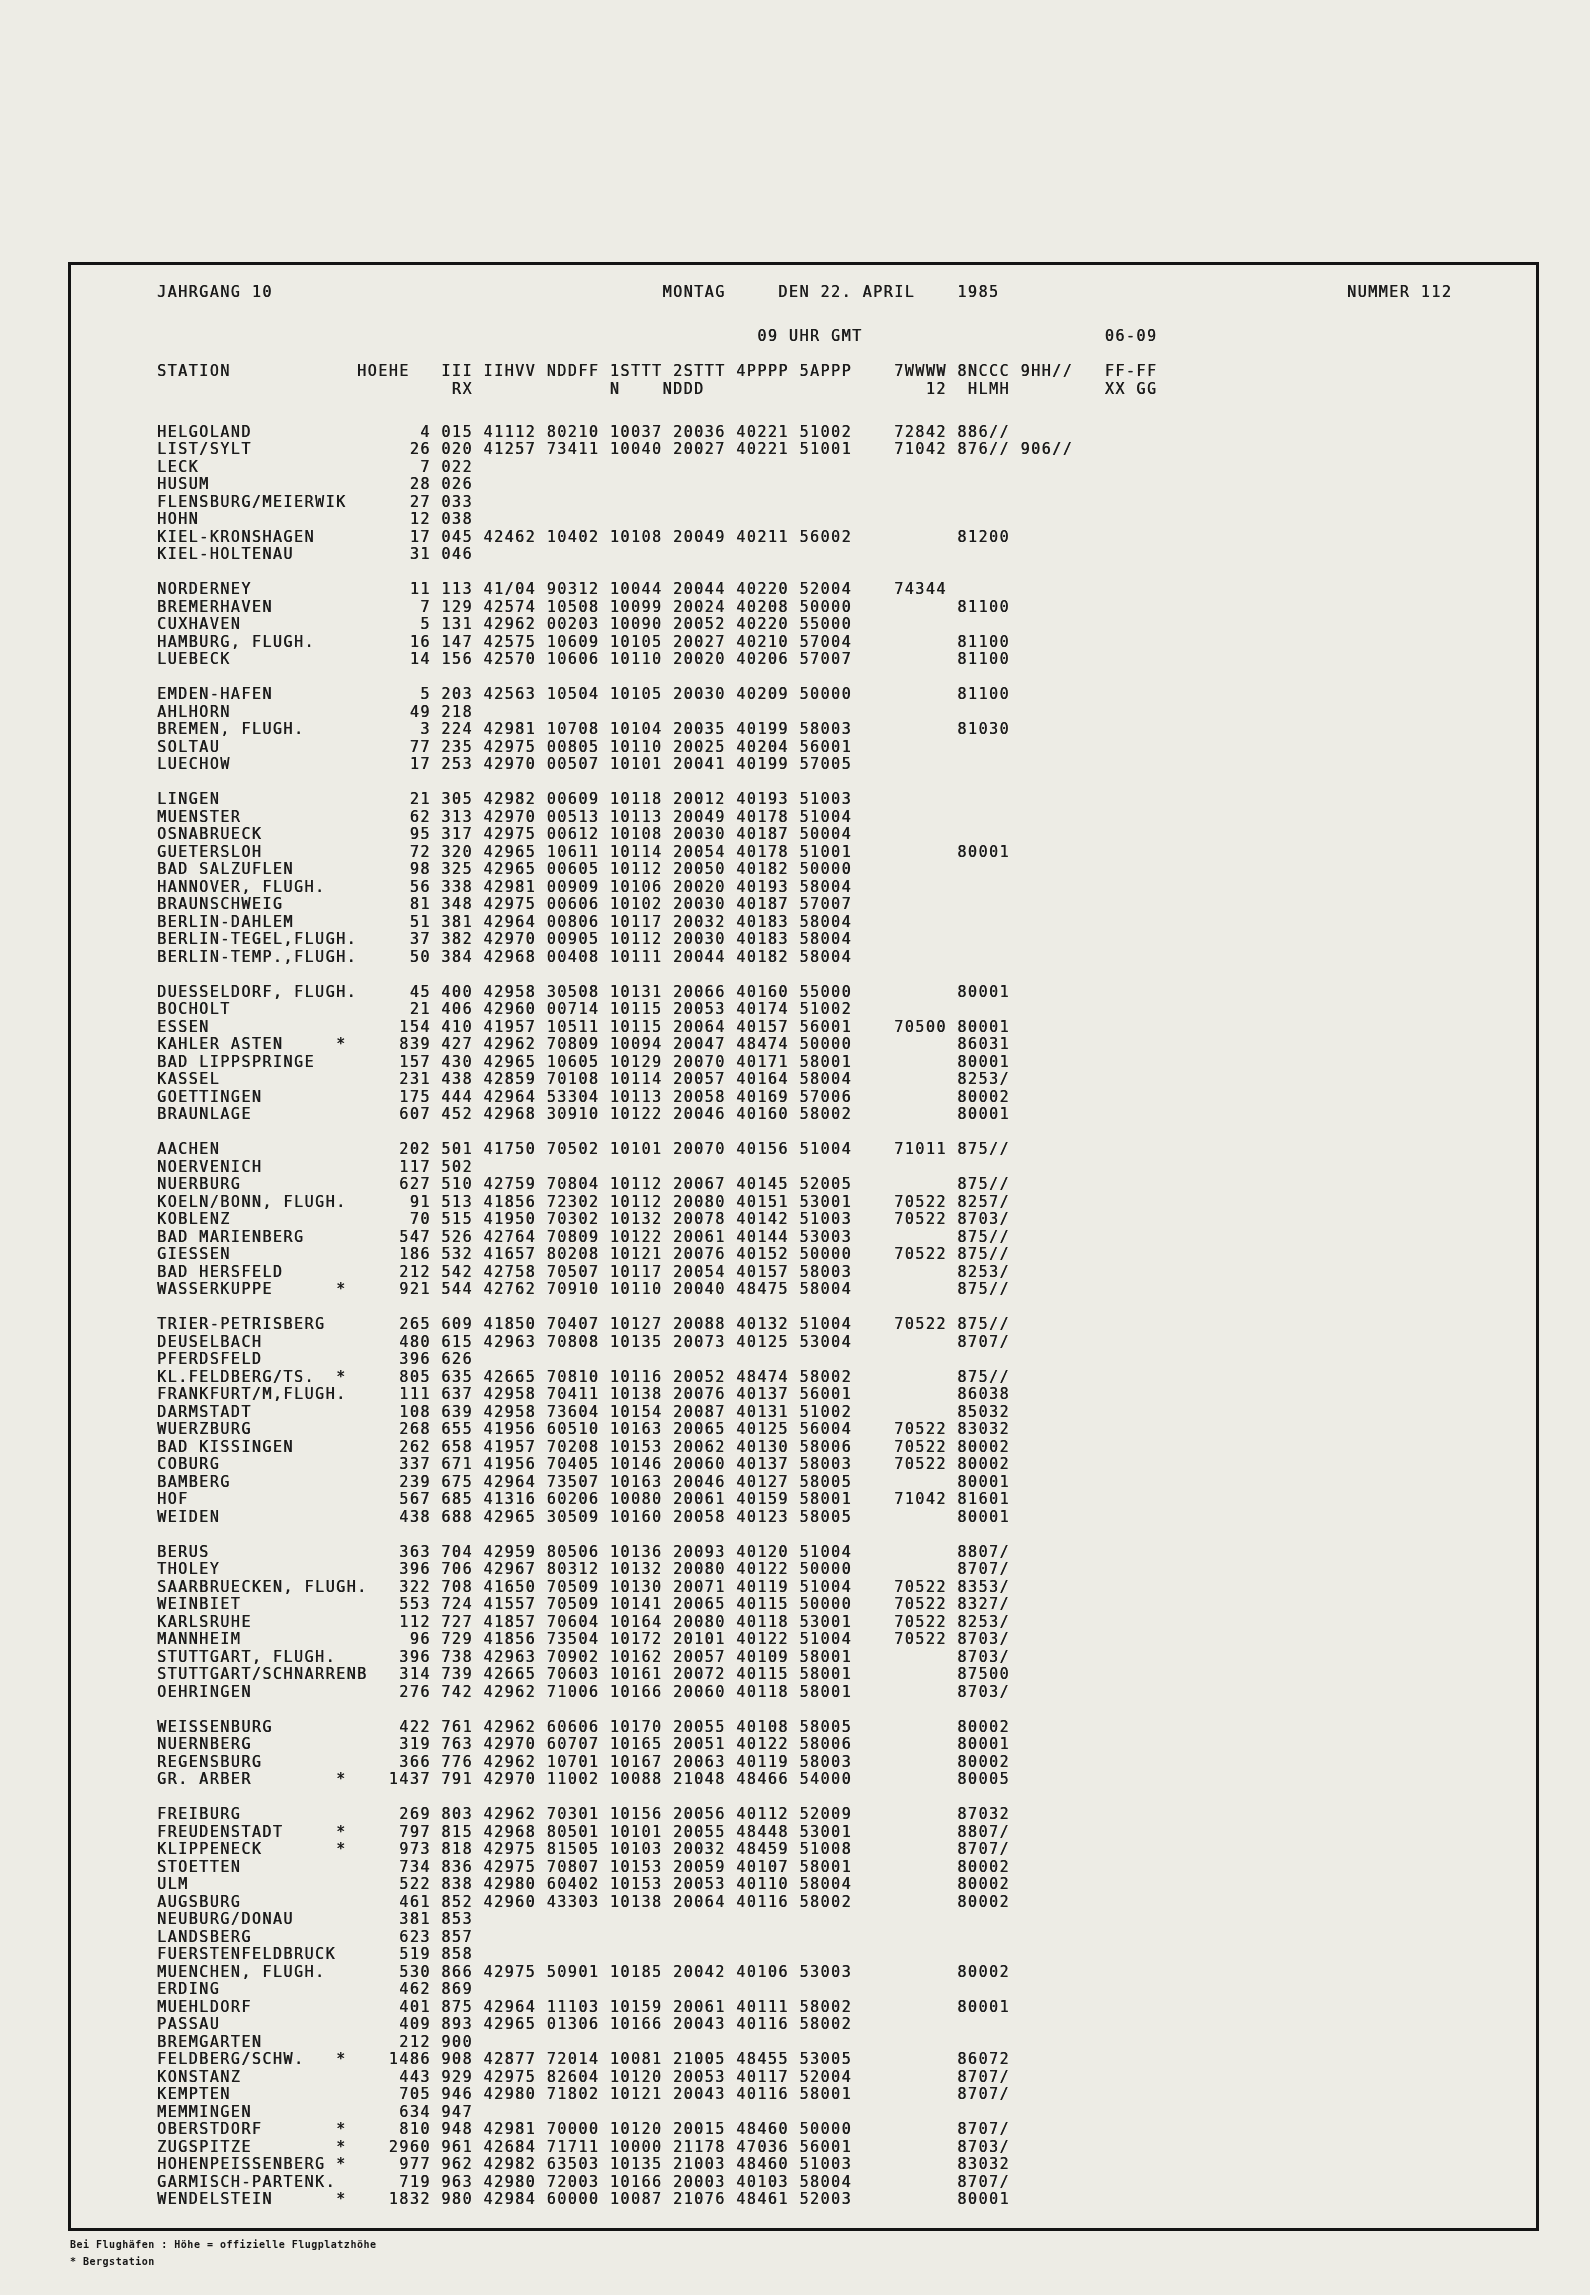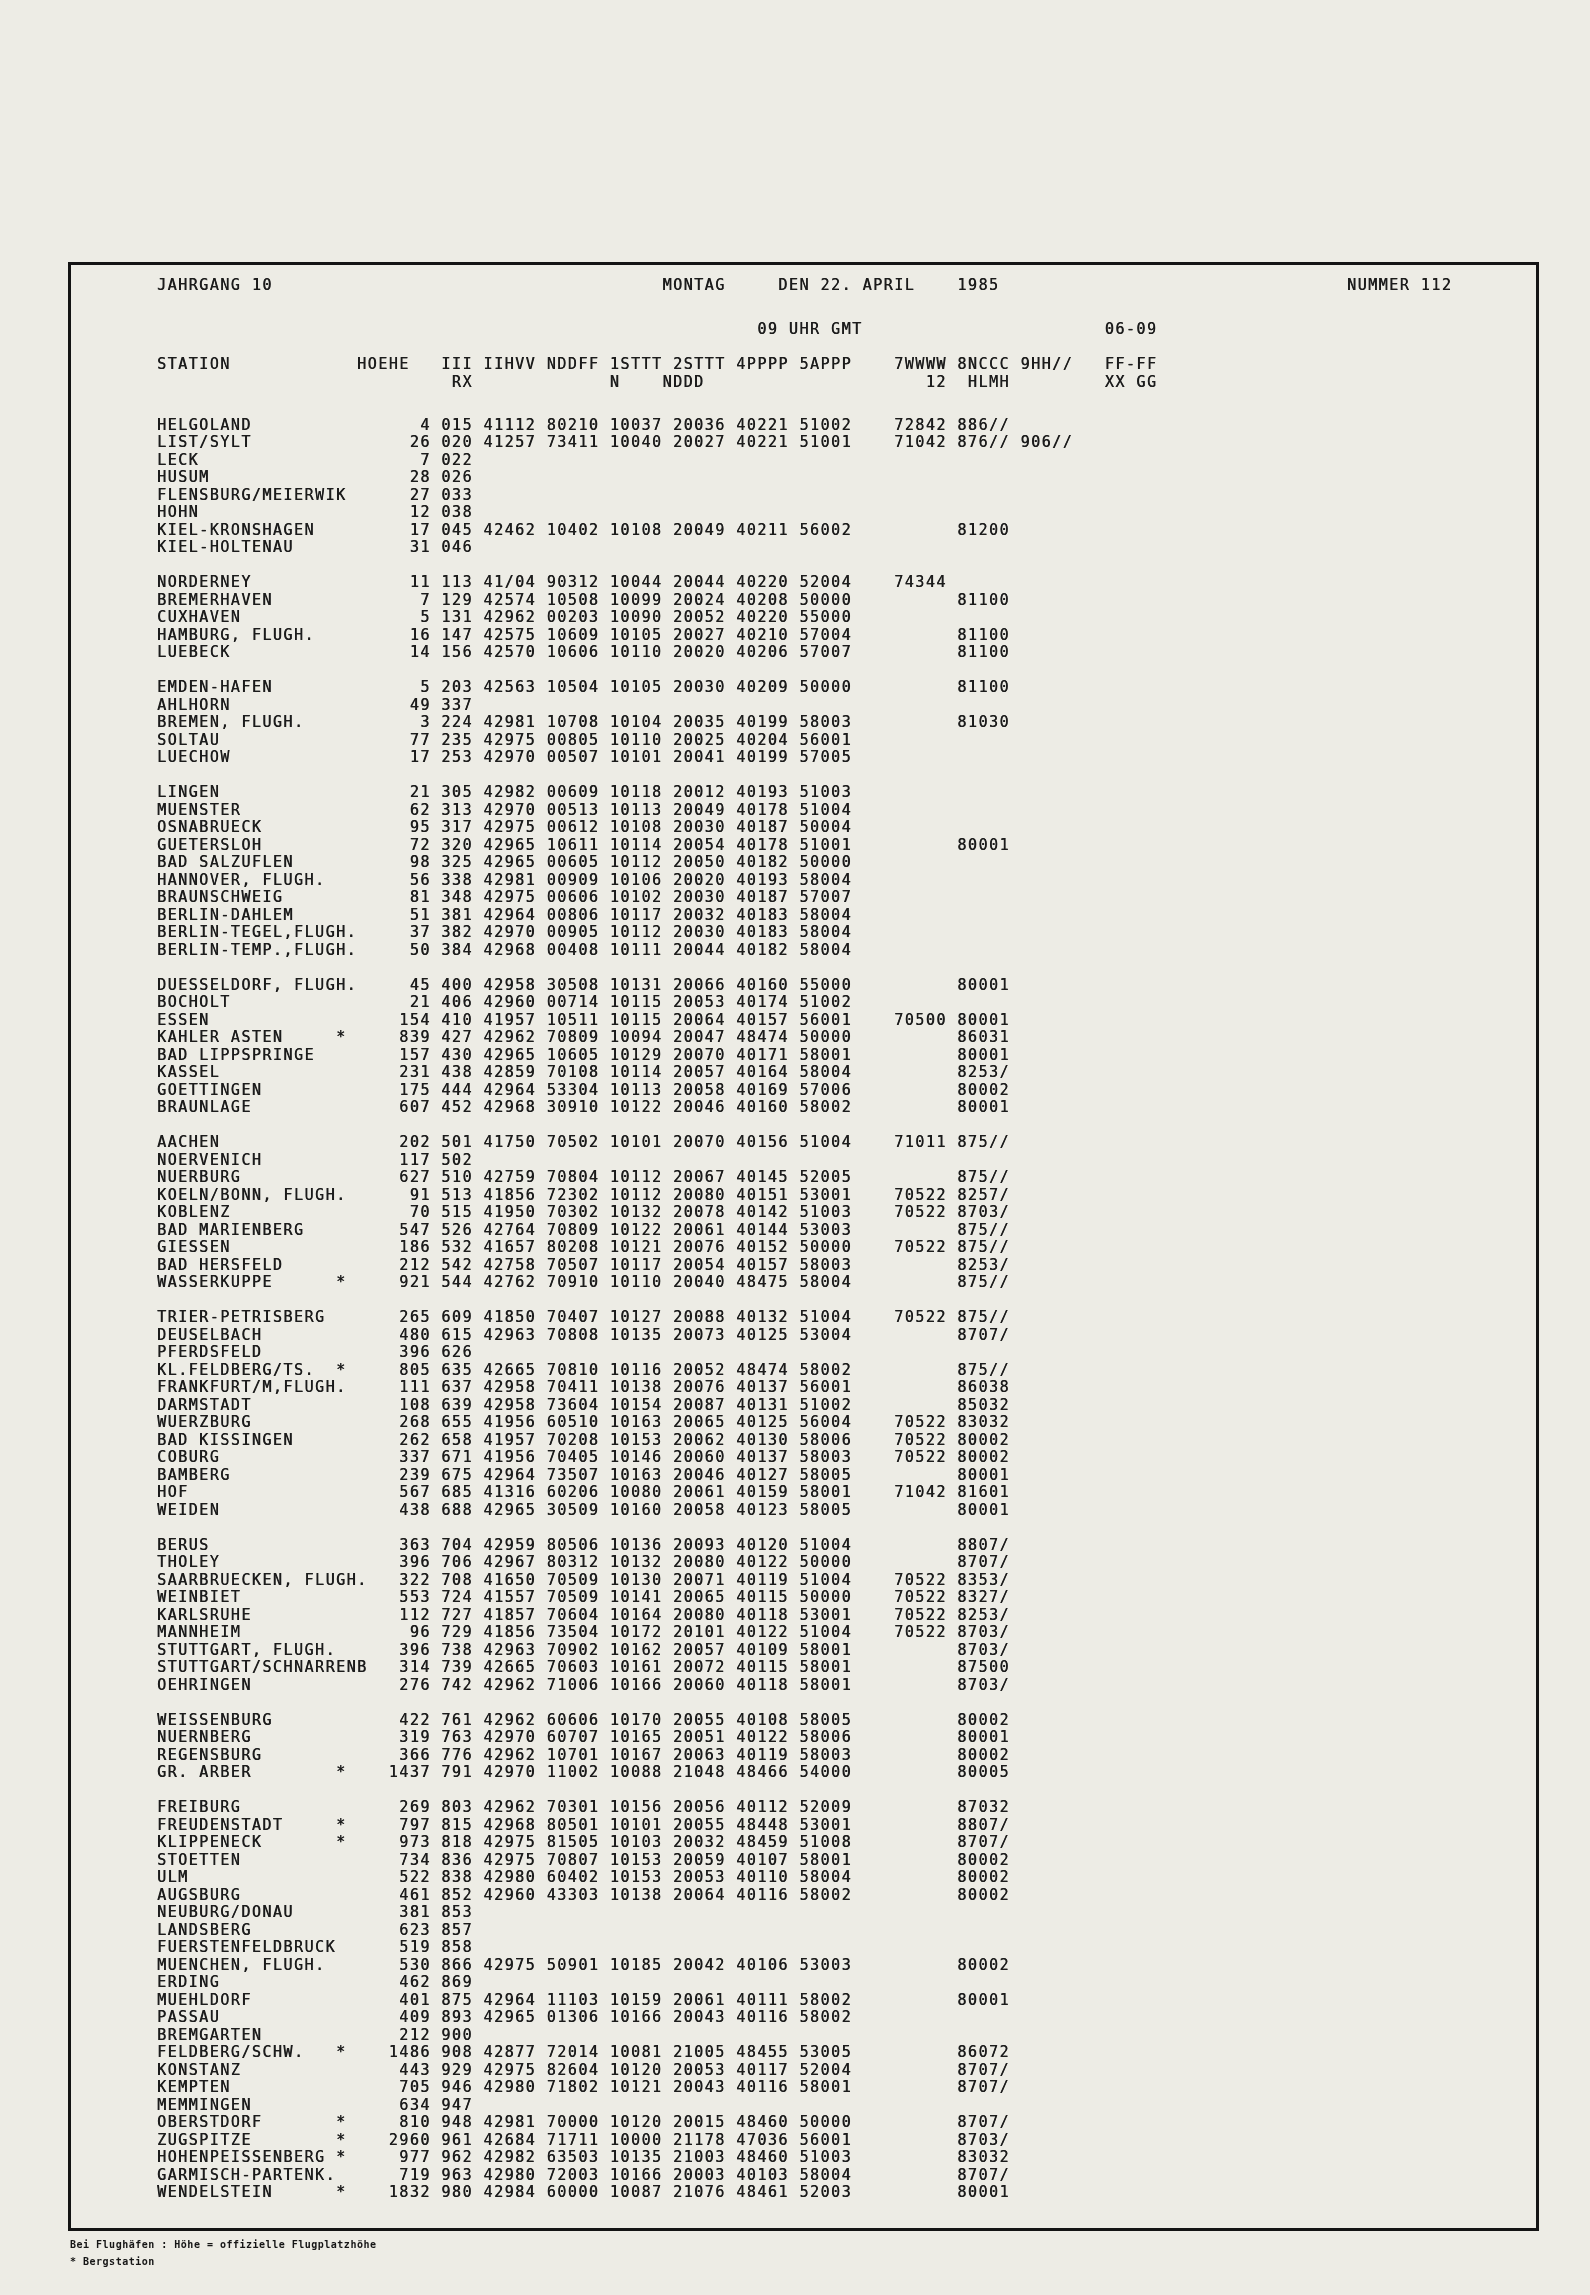--- a/index.html
+++ b/index.html
@@ -33,21 +33,21 @@
   }
   .ln {
     font-size: 15px;
     line-height: 17.5px;
     letter-spacing: 1.5px;
     white-space: pre;
     font-weight: normal;
     text-shadow: 0.4px 0 0 currentColor; 
     min-height: 17.5px;
   }
-  .masthead   { margin-top: 9px; }
+  .masthead   { margin-top: 16px; }
   .time-line  { margin-top: 26px; }
   .col-header { margin-top: 18.3px; }
   .table      { margin-top: 25.5px; }
   .footer {
     position: absolute;
     left: 70px;
     top: 2237px;
   }
   .fnote {
     font-size: 10px;
@@ -79,21 +79,21 @@
           <div class="ln">KIEL-KRONSHAGEN         17 045 42462 10402 10108 20049 40211 56002          81200</div>
           <div class="ln">KIEL-HOLTENAU           31 046</div>
           <div class="ln">&nbsp;</div>
           <div class="ln">NORDERNEY               11 113 41/04 90312 10044 20044 40220 52004    74344 </div>
           <div class="ln">BREMERHAVEN              7 129 42574 10508 10099 20024 40208 50000          81100</div>
           <div class="ln">CUXHAVEN                 5 131 42962 00203 10090 20052 40220 55000</div>
           <div class="ln">HAMBURG, FLUGH.         16 147 42575 10609 10105 20027 40210 57004          81100</div>
           <div class="ln">LUEBECK                 14 156 42570 10606 10110 20020 40206 57007          81100</div>
           <div class="ln">&nbsp;</div>
           <div class="ln">EMDEN-HAFEN              5 203 42563 10504 10105 20030 40209 50000          81100</div>
-          <div class="ln">AHLHORN                 49 337</div>
+          <div class="ln">AHLHORN                 49 218</div>
           <div class="ln">BREMEN, FLUGH.           3 224 42981 10708 10104 20035 40199 58003          81030</div>
           <div class="ln">SOLTAU                  77 235 42975 00805 10110 20025 40204 56001</div>
           <div class="ln">LUECHOW                 17 253 42970 00507 10101 20041 40199 57005</div>
           <div class="ln">&nbsp;</div>
           <div class="ln">LINGEN                  21 305 42982 00609 10118 20012 40193 51003</div>
           <div class="ln">MUENSTER                62 313 42970 00513 10113 20049 40178 51004</div>
           <div class="ln">OSNABRUECK              95 317 42975 00612 10108 20030 40187 50004</div>
           <div class="ln">GUETERSLOH              72 320 42965 10611 10114 20054 40178 51001          80001</div>
           <div class="ln">BAD SALZUFLEN           98 325 42965 00605 10112 20050 40182 50000</div>
           <div class="ln">HANNOVER, FLUGH.        56 338 42981 00909 10106 20020 40193 58004</div>

